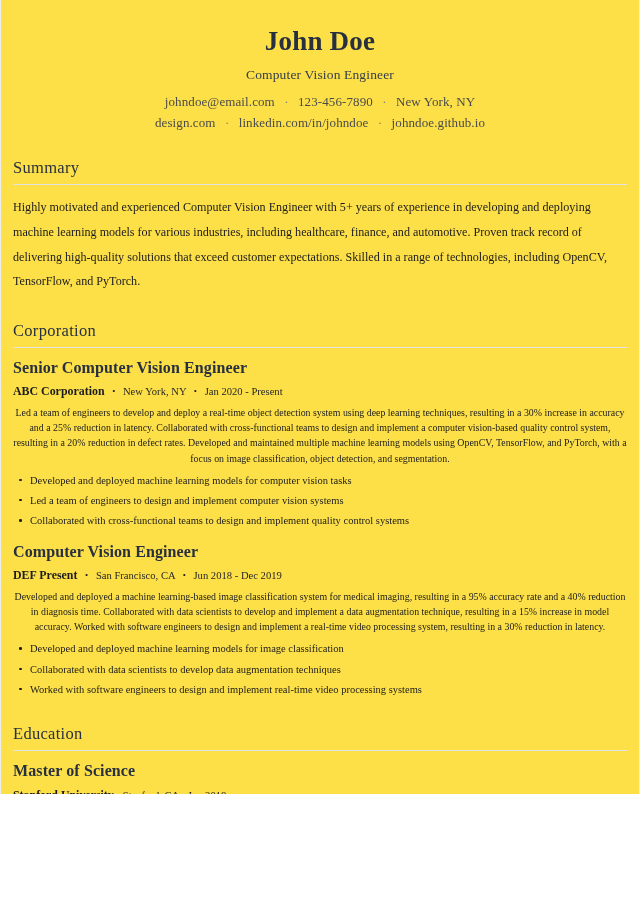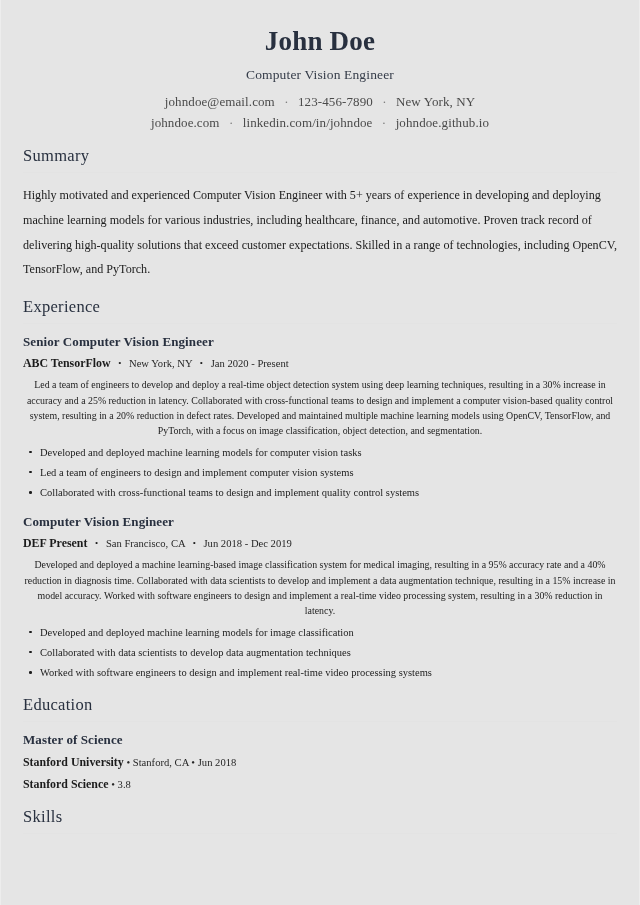--- a/index.html
+++ b/index.html
@@ -10,26 +10,26 @@
   body {
     width: 640px;
     height: 905px;
     font-family: "Liberation Serif", "DejaVu Serif", serif;
     color: #1c1c1c;
     overflow: hidden;
   }
   .page {
     position: relative;
     width: 640px;
-    height: 905px;
-    background: #e5e5e5;
+    height: 794px;
+    background: #fde047;
     box-sizing: border-box;
     border-left: 1px solid #ededed;
     border-right: 1px solid #ededed;
-    padding: 0 22px;
+    padding: 0 12px;
     overflow: hidden;
   }
 
   
   .header {
     padding-top: 26px;
     text-align: center;
   }
   .name {
     font-size: 27px;
@@ -56,21 +56,21 @@
     margin-top: 5px;
   }
   .sep {
     display: inline-block;
     padding: 0 6px;
     color: #7d7d7d;
   }
 
   
   .section {
-    margin-top: 16px;
+    margin-top: 28px;
   }
   .section-title {
     font-size: 16.5px;
     font-weight: 400;
     color: #28303f;
     letter-spacing: 0.3px;
     padding-bottom: 7px;
     line-height: 1.1;
   }
   .rule {
@@ -88,21 +88,21 @@
     line-height: 2.05;
     color: #1c1c1c;
     text-align: left;
   }
 
   
   .entry + .entry {
     margin-top: 14px;
   }
   .entry-title {
-    font-size: 13px;
+    font-size: 16px;
     font-weight: 700;
     color: #28303f;
     letter-spacing: 0.1px;
     line-height: 1.3;
   }
   .entry-meta {
     font-size: 10.6px;
     color: #262626;
     margin-top: 4px;
     line-height: 1.35;
@@ -181,45 +181,45 @@
 
     <div class="contact-line">
       <span>johndoe@email.com</span>
       <span class="sep">·</span>
       <span>123-456-7890</span>
       <span class="sep">·</span>
       <span>New York, NY</span>
     </div>
 
     <div class="contact-line">
-      <span>johndoe.com</span>
+      <span>design.com</span>
       <span class="sep">·</span>
       <span>linkedin.com/in/johndoe</span>
       <span class="sep">·</span>
       <span>johndoe.github.io</span>
     </div>
   </div>
 
   <div class="section">
     <div class="section-title">Summary</div>
     <div class="rule"></div>
     <div class="section-body">
       <div class="summary-text">Highly motivated and experienced Computer Vision Engineer with 5+ years of experience in developing and deploying machine learning models for various industries, including healthcare, finance, and automotive. Proven track record of delivering high-quality solutions that exceed customer expectations. Skilled in a range of technologies, including OpenCV, TensorFlow, and PyTorch.</div>
     </div>
   </div>
 
   <div class="section">
-    <div class="section-title">Experience</div>
+    <div class="section-title">Corporation</div>
     <div class="rule"></div>
     <div class="section-body">
 
       <div class="entry">
         <div class="entry-title">Senior Computer Vision Engineer</div>
         <div class="entry-meta">
-          <span class="org">ABC TensorFlow</span>
+          <span class="org">ABC Corporation</span>
           <span class="dot">•</span>
           <span>New York, NY</span>
           <span class="dot">•</span>
           <span>Jan 2020 - Present</span>
         </div>
         <div class="entry-desc">Led a team of engineers to develop and deploy a real-time object detection system using deep learning techniques, resulting in a 30% increase in accuracy and a 25% reduction in latency. Collaborated with cross-functional teams to design and implement a computer vision-based quality control system, resulting in a 20% reduction in defect rates. Developed and maintained multiple machine learning models using OpenCV, TensorFlow, and PyTorch, with a focus on image classification, object detection, and segmentation.</div>
         <ul class="entry-bullets">
           <li>Developed and deployed machine learning models for computer vision tasks</li>
           <li>Led a team of engineers to design and implement computer vision systems</li>
           <li>Collaborated with cross-functional teams to design and implement quality control systems</li>

